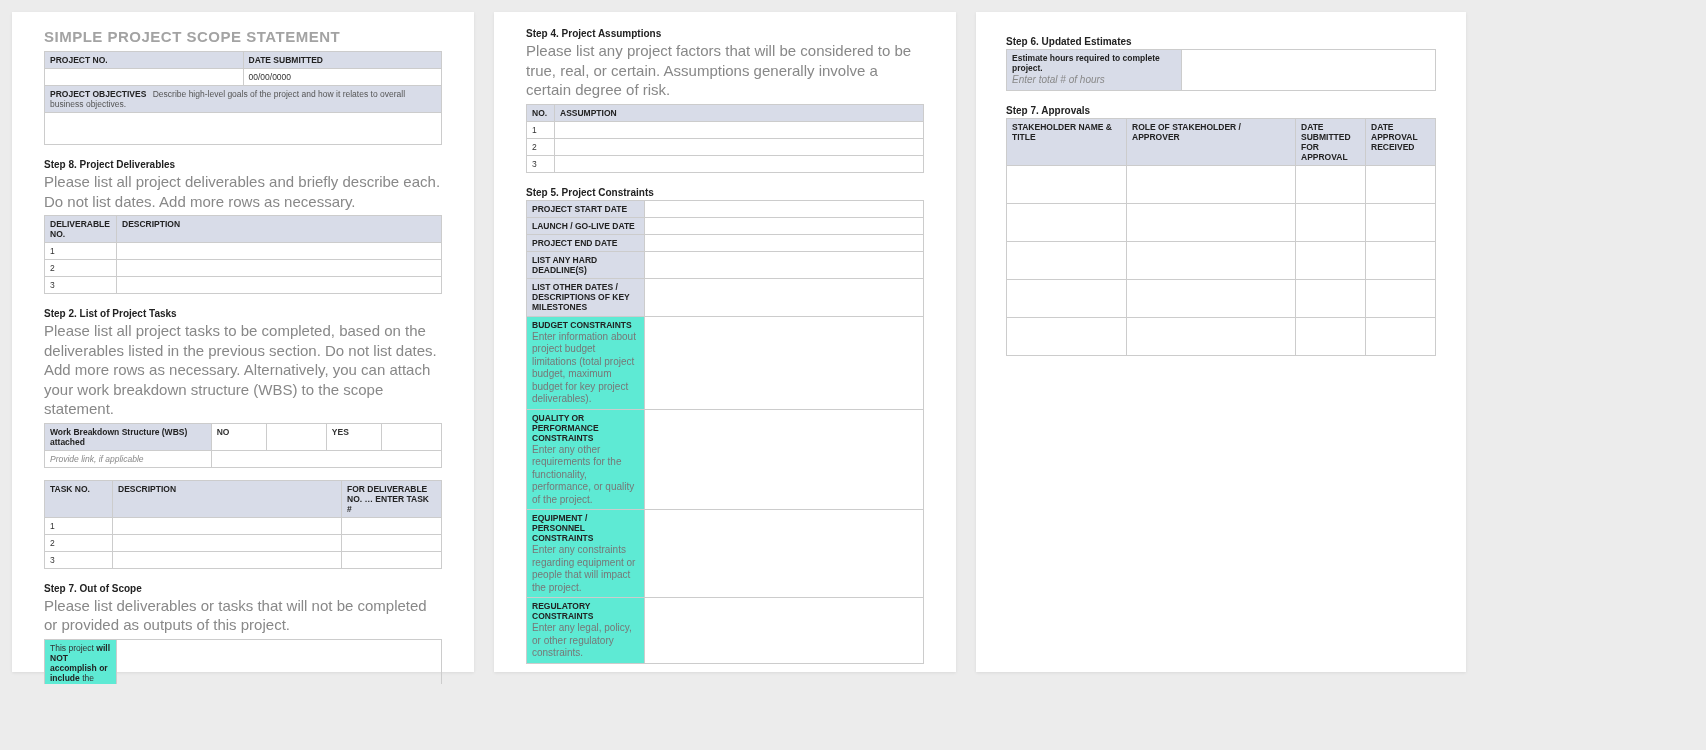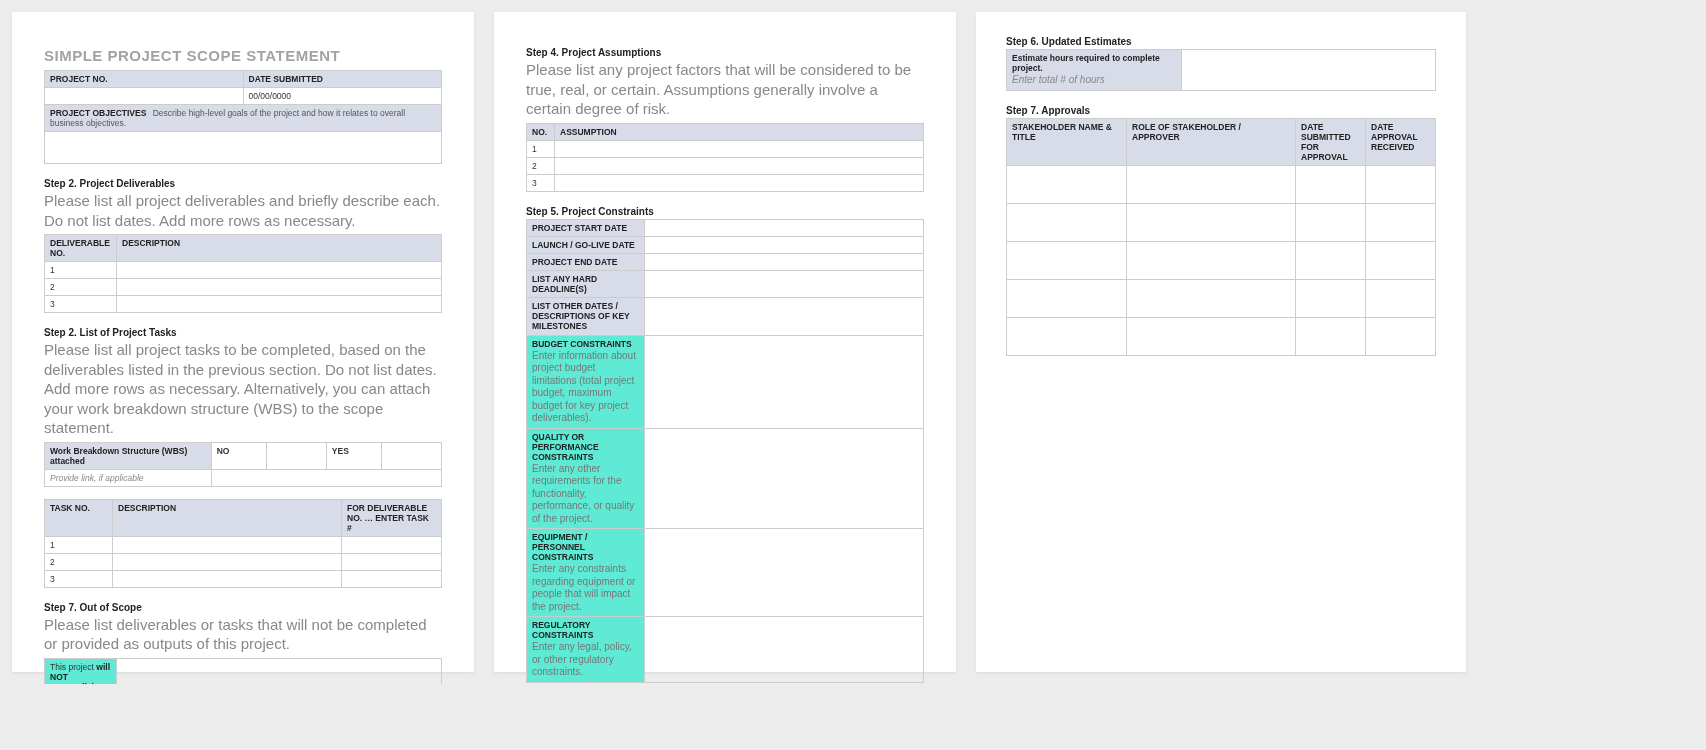--- a/index.html
+++ b/index.html
@@ -9,21 +9,21 @@
     font-size: 9px;
     color: #333;
     padding: 12px;
     display: flex;
     gap: 20px;
   }
   .page {
     background: #fff;
     width: 462px;
     height: 660px;
-    padding: 35px 32px;
+    padding: 16px 32px;
     box-shadow: 0 1px 3px rgba(0,0,0,0.08);
   }
   .page.wide { width: 490px; padding: 24px 30px; }
   h1 {
     font-size: 15px;
     font-weight: bold;
     color: #a3a3a3;
     letter-spacing: 0.5px;
     margin-bottom: 6px;
   }
@@ -73,21 +73,21 @@
         <span style="font-weight:bold">PROJECT OBJECTIVES</span>
         <span style="font-weight:normal; color:#555; padding-left:4px;">Describe high-level goals of the project and how it relates to overall business objectives.</span>
       </th>
     </tr>
     <tr>
           <td colspan="2" style="height:32px"></td>
         </tr>
   </tbody>
     </table>
 
-  <h2>Step 2. Project Deliverables</h2>
+  <h2>Step 8. Project Deliverables</h2>
   <div class="desc">Please list all project deliverables and briefly describe each. Do not list dates. Add more rows as necessary.</div>
   <table>
     <tbody>
         <tr>
       <th style="width:72px">DELIVERABLE NO.</th>
       <th>DESCRIPTION</th>
     </tr>
     <tr>
           <td class="tiny-h">1</td>
           <td></td>

